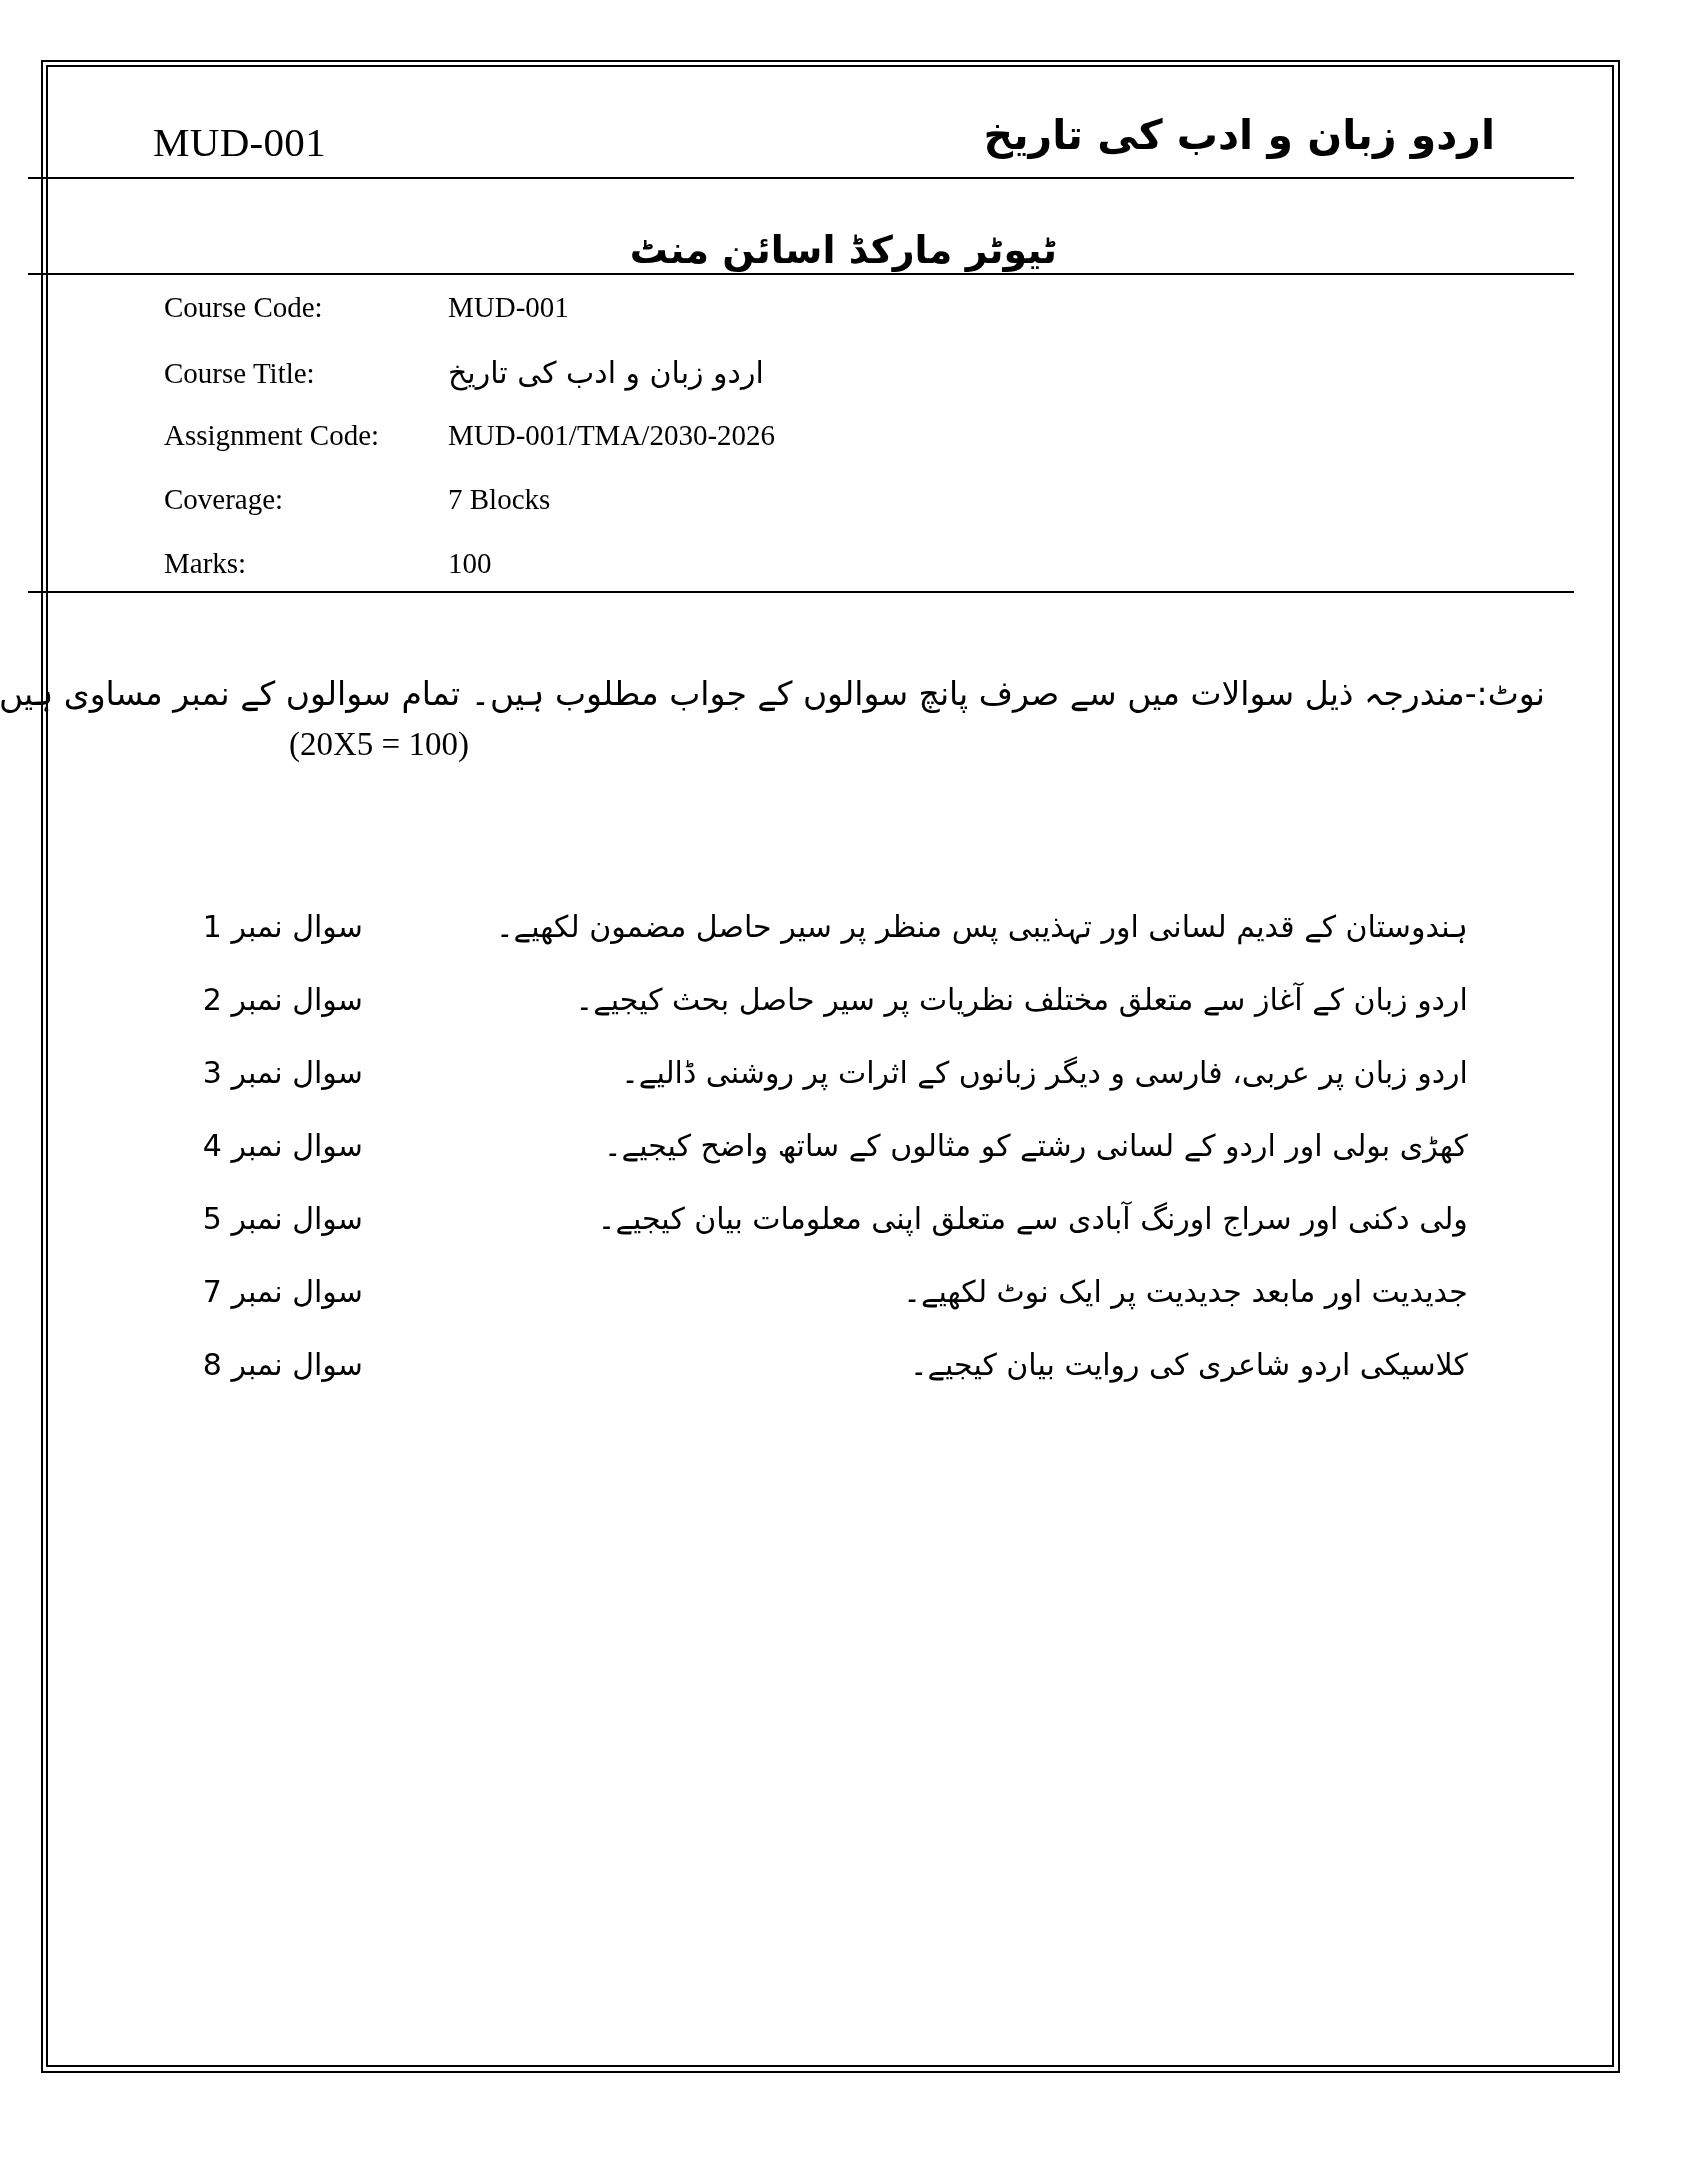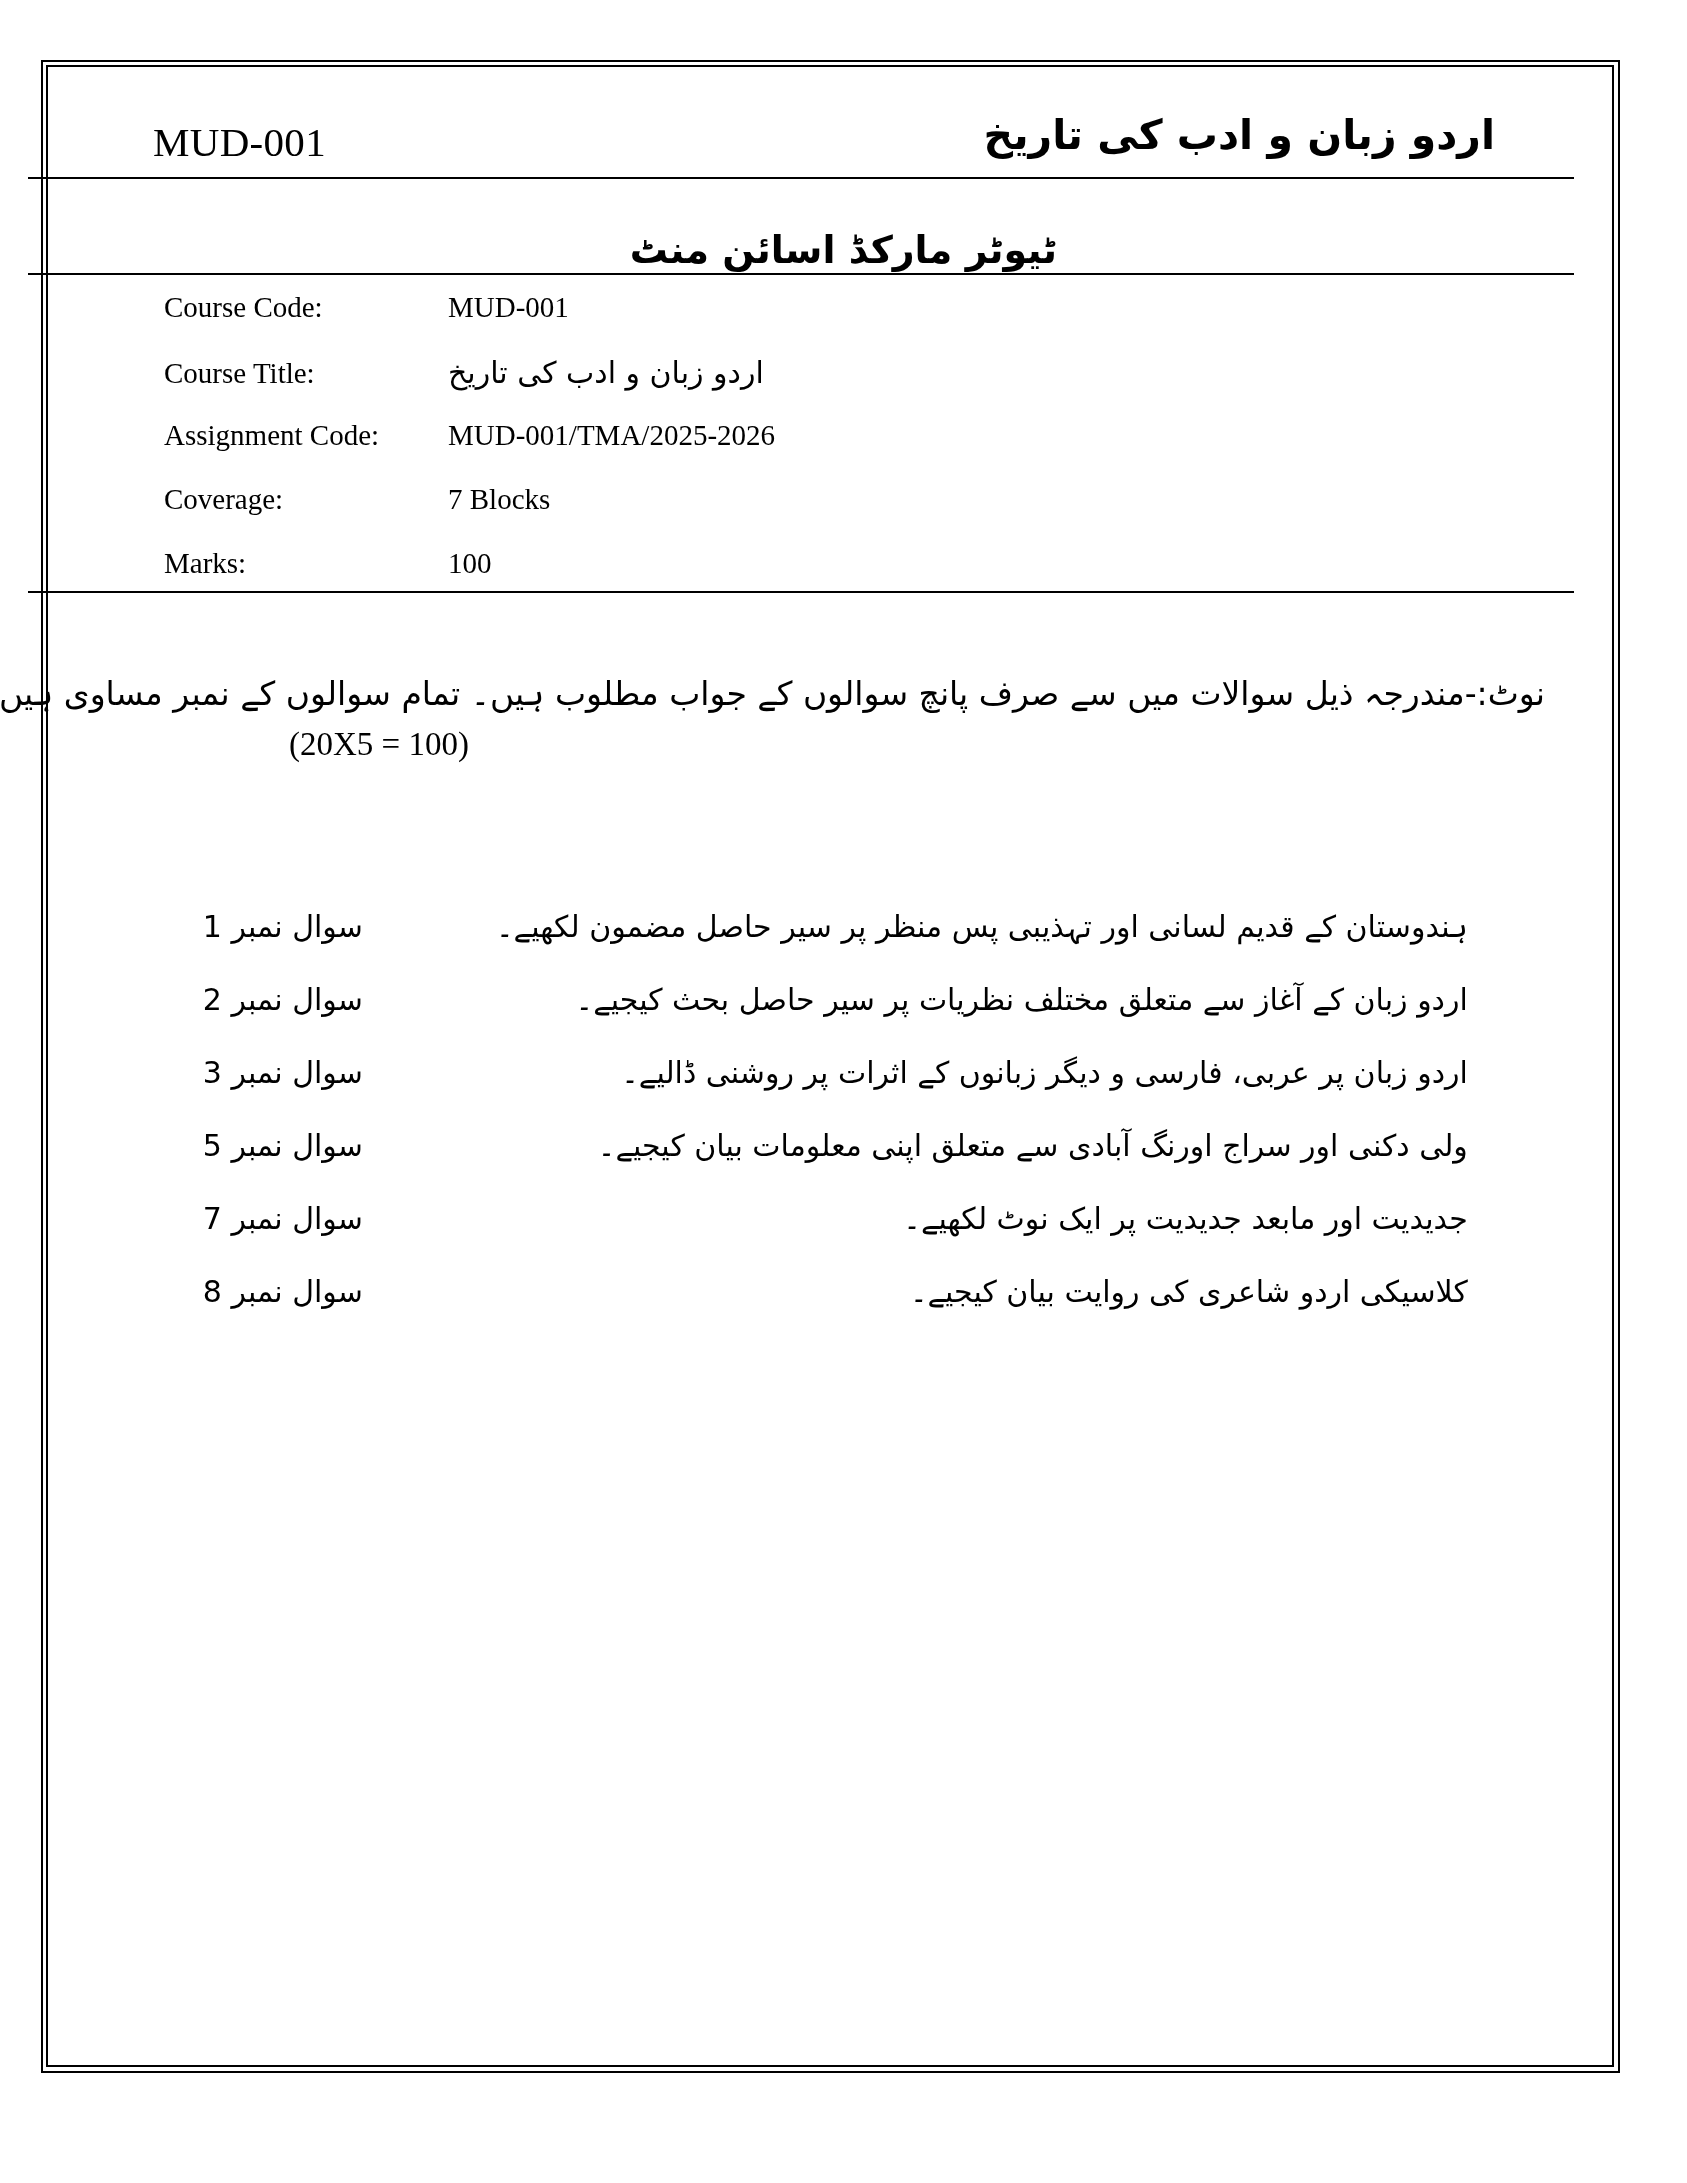--- a/index.html
+++ b/index.html
@@ -186,21 +186,21 @@
     <div class="info-value">MUD-001</div>
   </div>
 
   <div class="info-row">
     <div class="info-label">Course Title:</div>
     <div class="info-value urdu">اردو زبان و ادب کی تاریخ</div>
   </div>
 
   <div class="info-row">
     <div class="info-label">Assignment Code:</div>
-    <div class="info-value">MUD-001/TMA/2025-2026</div>
+    <div class="info-value">MUD-001/TMA/2030-2026</div>
   </div>
 
   <div class="info-row">
     <div class="info-label">Coverage:</div>
     <div class="info-value">7 Blocks</div>
   </div>
 
   <div class="info-row">
     <div class="info-label">Marks:</div>
     <div class="info-value">100</div>
@@ -222,20 +222,24 @@
   <div class="question-row">
     <div class="question-number">سوال نمبر 2</div>
     <div class="question-text">اردو زبان کے آغاز سے متعلق مختلف نظریات پر سیر حاصل بحث کیجیے۔</div>
   </div>
 
   <div class="question-row">
     <div class="question-number">سوال نمبر 3</div>
     <div class="question-text">اردو زبان پر عربی، فارسی و دیگر زبانوں کے اثرات پر روشنی ڈالیے۔</div>
   </div>
 
+  <div class="question-row">
+    <div class="question-number">سوال نمبر 4</div>
+    <div class="question-text">کھڑی بولی اور اردو کے لسانی رشتے کو مثالوں کے ساتھ واضح کیجیے۔</div>
+  </div>
 
   <div class="question-row">
     <div class="question-number">سوال نمبر 5</div>
     <div class="question-text">ولی دکنی اور سراج اورنگ آبادی سے متعلق اپنی معلومات بیان کیجیے۔</div>
   </div>
 
 
   <div class="question-row">
     <div class="question-number">سوال نمبر 7</div>
     <div class="question-text">جدیدیت اور مابعد جدیدیت پر ایک نوٹ لکھیے۔</div>

